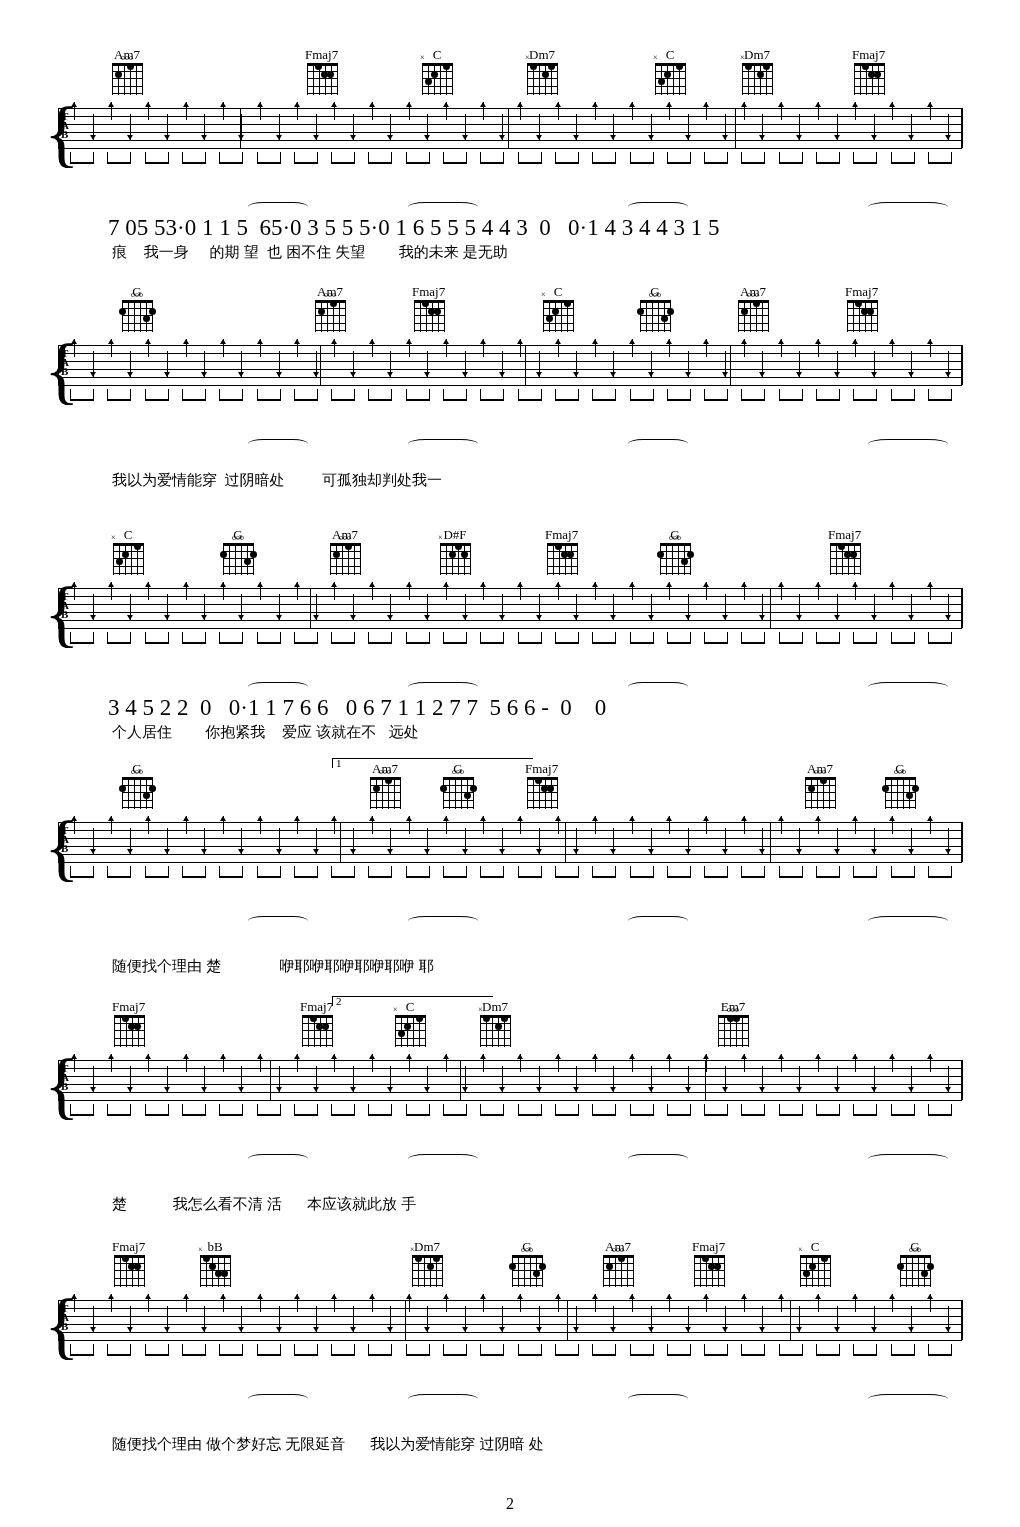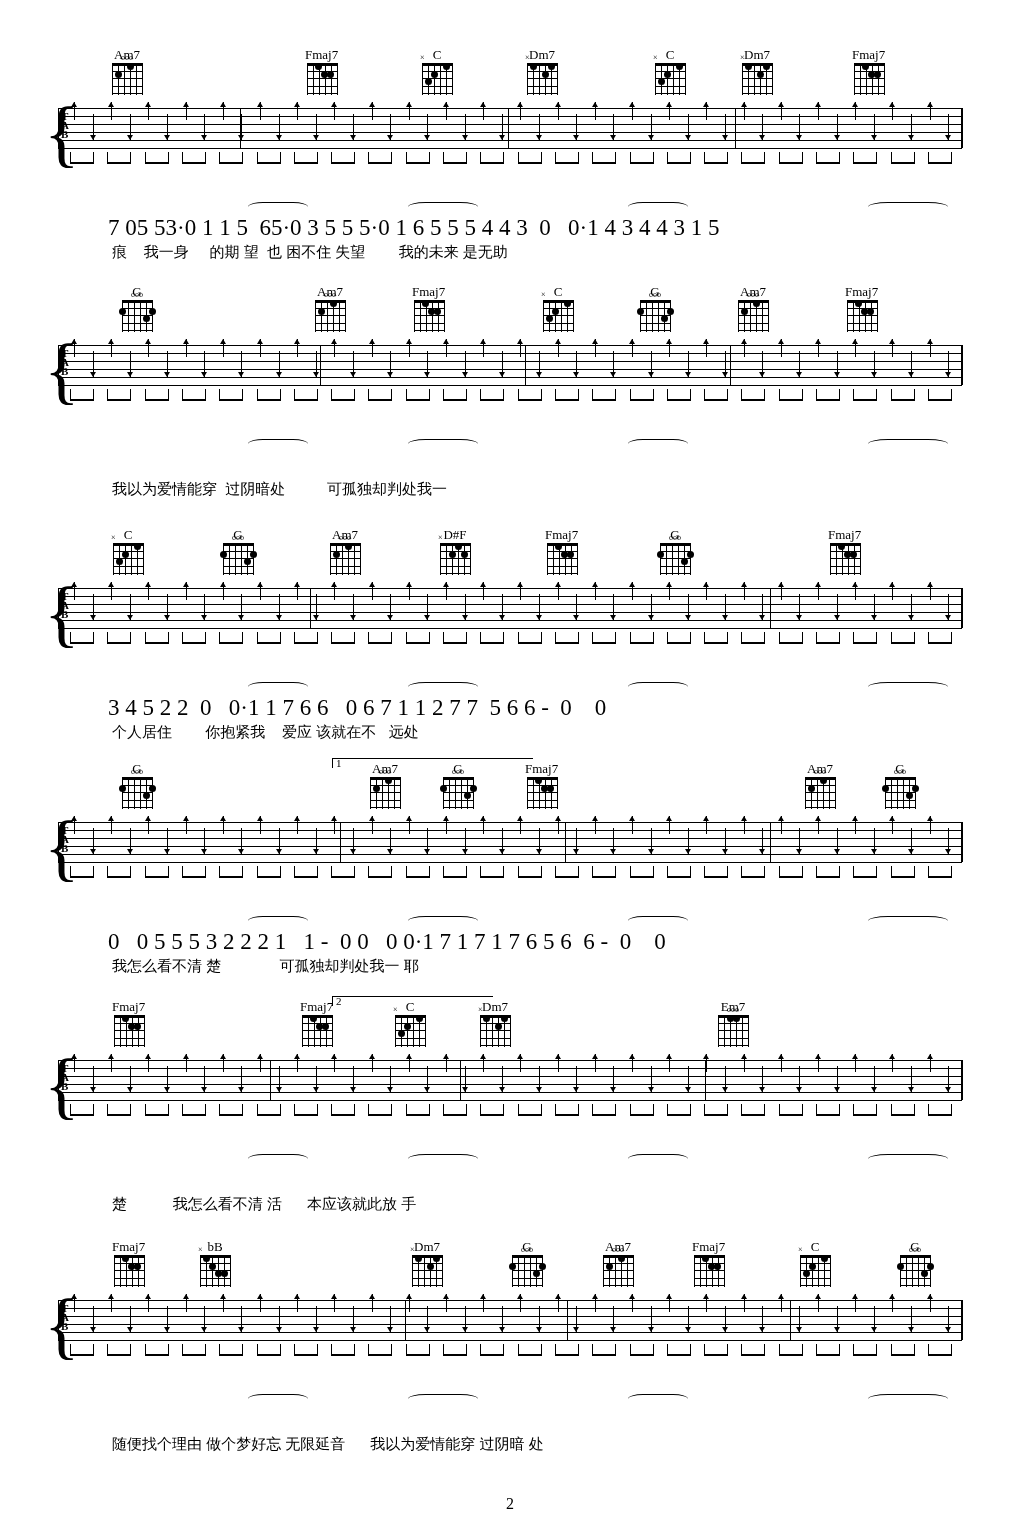--- a/index.html
+++ b/index.html
@@ -534,21 +534,21 @@
           <div class="beam" style="left: 608.8px; top: 44px; width: 22px; height: 10px;"></div>
           <div class="beam" style="left: 646.1px; top: 44px; width: 22px; height: 10px;"></div>
           <div class="beam" style="left: 683.4px; top: 44px; width: 22px; height: 10px;"></div>
           <div class="beam" style="left: 720.7px; top: 44px; width: 22px; height: 10px;"></div>
           <div class="beam" style="left: 758px; top: 44px; width: 22px; height: 10px;"></div>
           <div class="beam" style="left: 795.3px; top: 44px; width: 22px; height: 10px;"></div>
           <div class="beam" style="left: 832.6px; top: 44px; width: 22px; height: 10px;"></div>
           <div class="beam" style="left: 869.9px; top: 44px; width: 22px; height: 10px;"></div>
         </div>
         <div class="brace" style="top: 48px;">{</div>
-        <div class="lyrics" style="left: 112px; top: 196px;">我以为爱情能穿  过阴暗处          可孤独却判处我一</div>
+        <div class="lyrics" style="left: 112px; top: 188px; font-family: Liberation Serif, serif;">我以为爱情能穿  过阴暗处          可孤独却判处我一</div>
         <div class="slur" style="left: 248px; top: 154px; width: 60px;"></div>
         <div class="slur" style="left: 408px; top: 154px; width: 70px;"></div>
         <div class="slur" style="left: 628px; top: 154px; width: 60px;"></div>
         <div class="slur" style="left: 868px; top: 154px; width: 80px;"></div>
       </div>
       <div class="system" style="top: 528px;">
         <div class="chords">
           <div class="chord" style="left: 113px;">
             <div class="nm">C</div>
             <div class="grid">
@@ -1014,22 +1014,21 @@
           <div class="beam" style="left: 608.8px; top: 44px; width: 22px; height: 10px;"></div>
           <div class="beam" style="left: 646.1px; top: 44px; width: 22px; height: 10px;"></div>
           <div class="beam" style="left: 683.4px; top: 44px; width: 22px; height: 10px;"></div>
           <div class="beam" style="left: 720.7px; top: 44px; width: 22px; height: 10px;"></div>
           <div class="beam" style="left: 758px; top: 44px; width: 22px; height: 10px;"></div>
           <div class="beam" style="left: 795.3px; top: 44px; width: 22px; height: 10px;"></div>
           <div class="beam" style="left: 832.6px; top: 44px; width: 22px; height: 10px;"></div>
           <div class="beam" style="left: 869.9px; top: 44px; width: 22px; height: 10px;"></div>
         </div>
         <div class="brace" style="top: 48px;">{</div>
-        <div class="numline" style="left: 108px; top: 168px;">0   0 5 5 5 3 2 2 2 1   1 -  0 0   0 0·1 7 1 7 1 7 6 5 6  6 -  0    0</div>
-        <div class="lyrics" style="left: 112px; top: 196px;">我怎么看不清 楚              可孤独却判处我一 耶</div>
+        <div class="lyrics" style="left: 112px; top: 196px;">随便找个理由 楚              咿耶咿耶咿耶咿耶咿 耶</div>
         <div class="slur" style="left: 248px; top: 154px; width: 60px;"></div>
         <div class="slur" style="left: 408px; top: 154px; width: 70px;"></div>
         <div class="slur" style="left: 628px; top: 154px; width: 60px;"></div>
         <div class="slur" style="left: 868px; top: 154px; width: 80px;"></div>
       </div>
       <div class="system" style="top: 1000px;">
         <div class="chords">
           <div class="chord" style="left: 112px;">
             <div class="nm">Fmaj7</div>
             <div class="grid">

